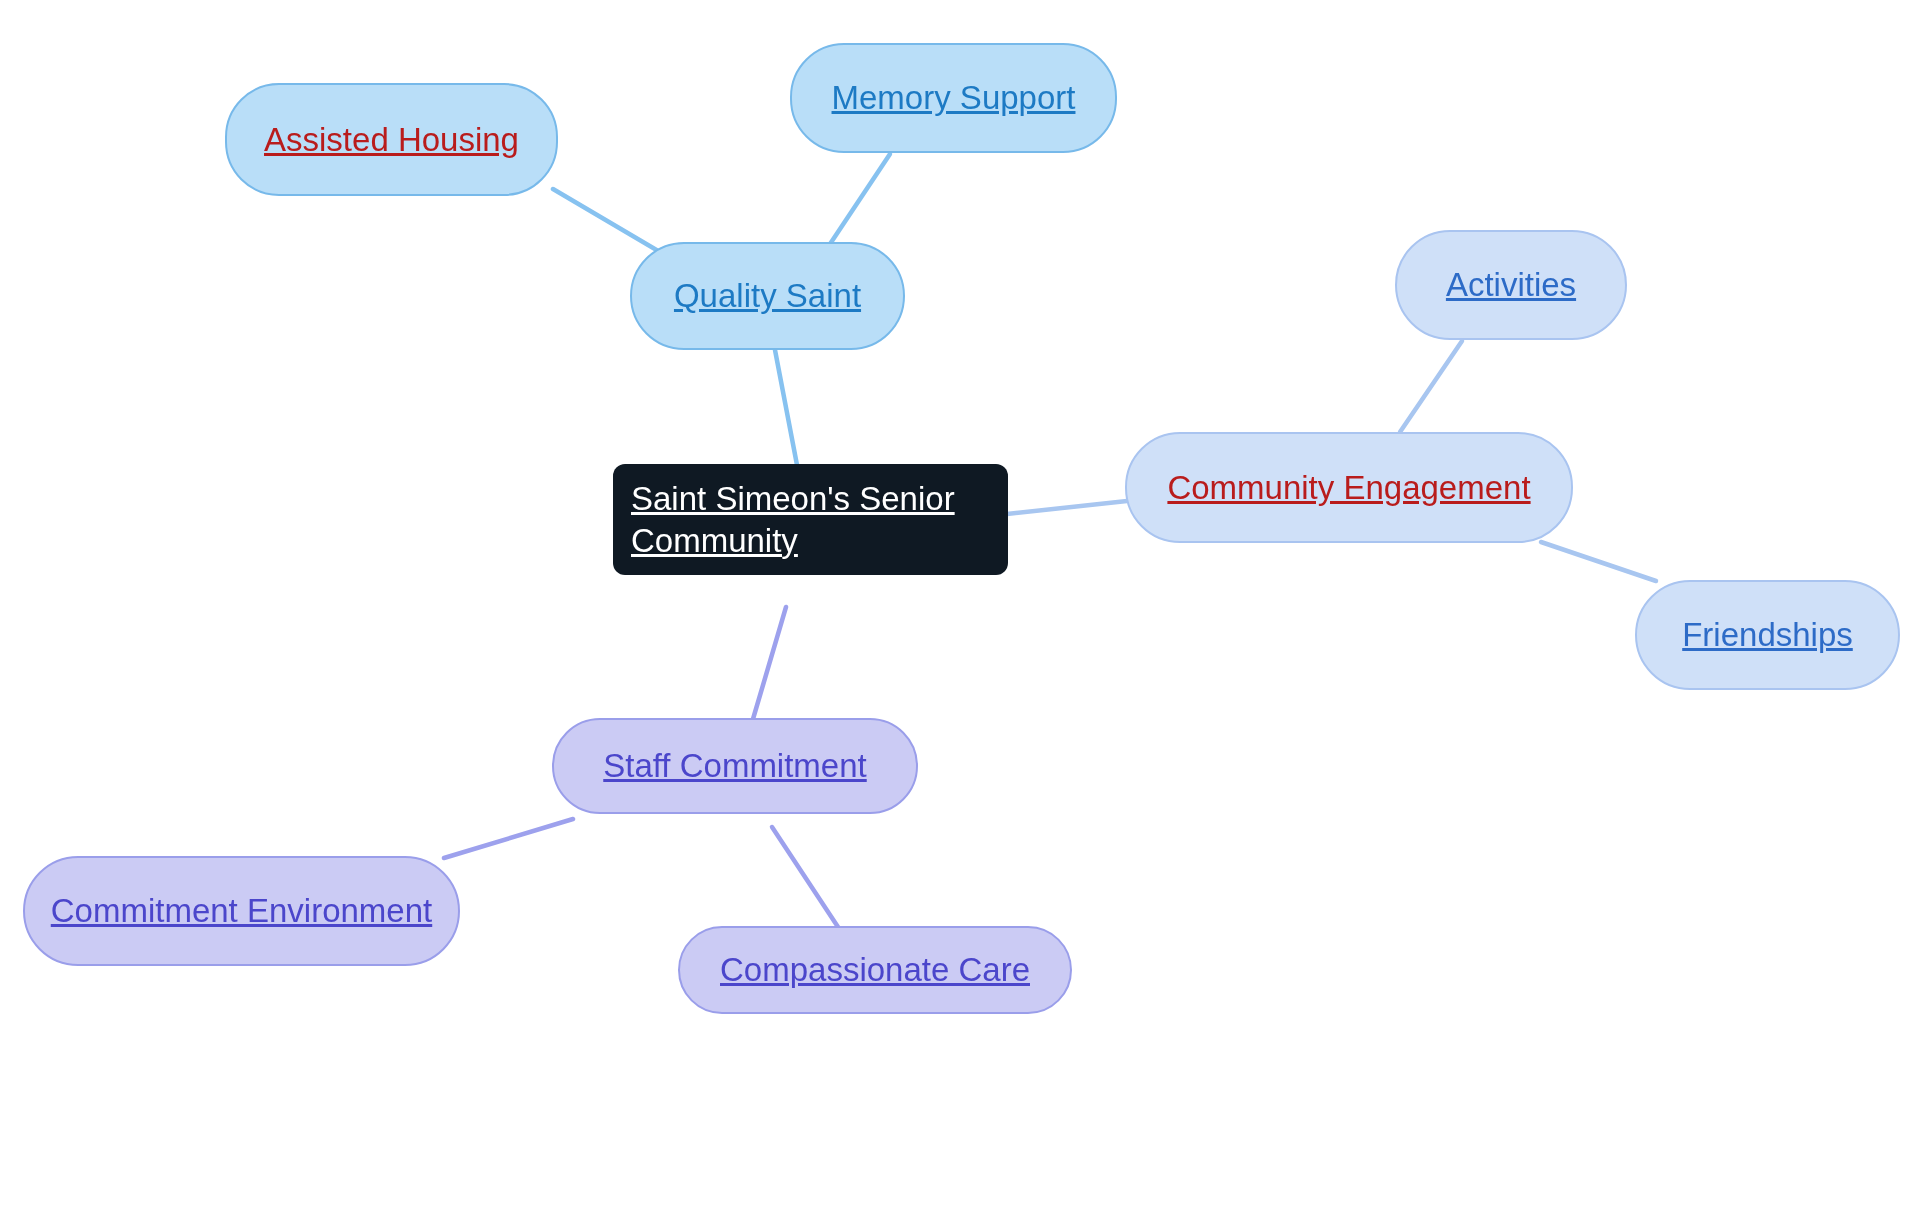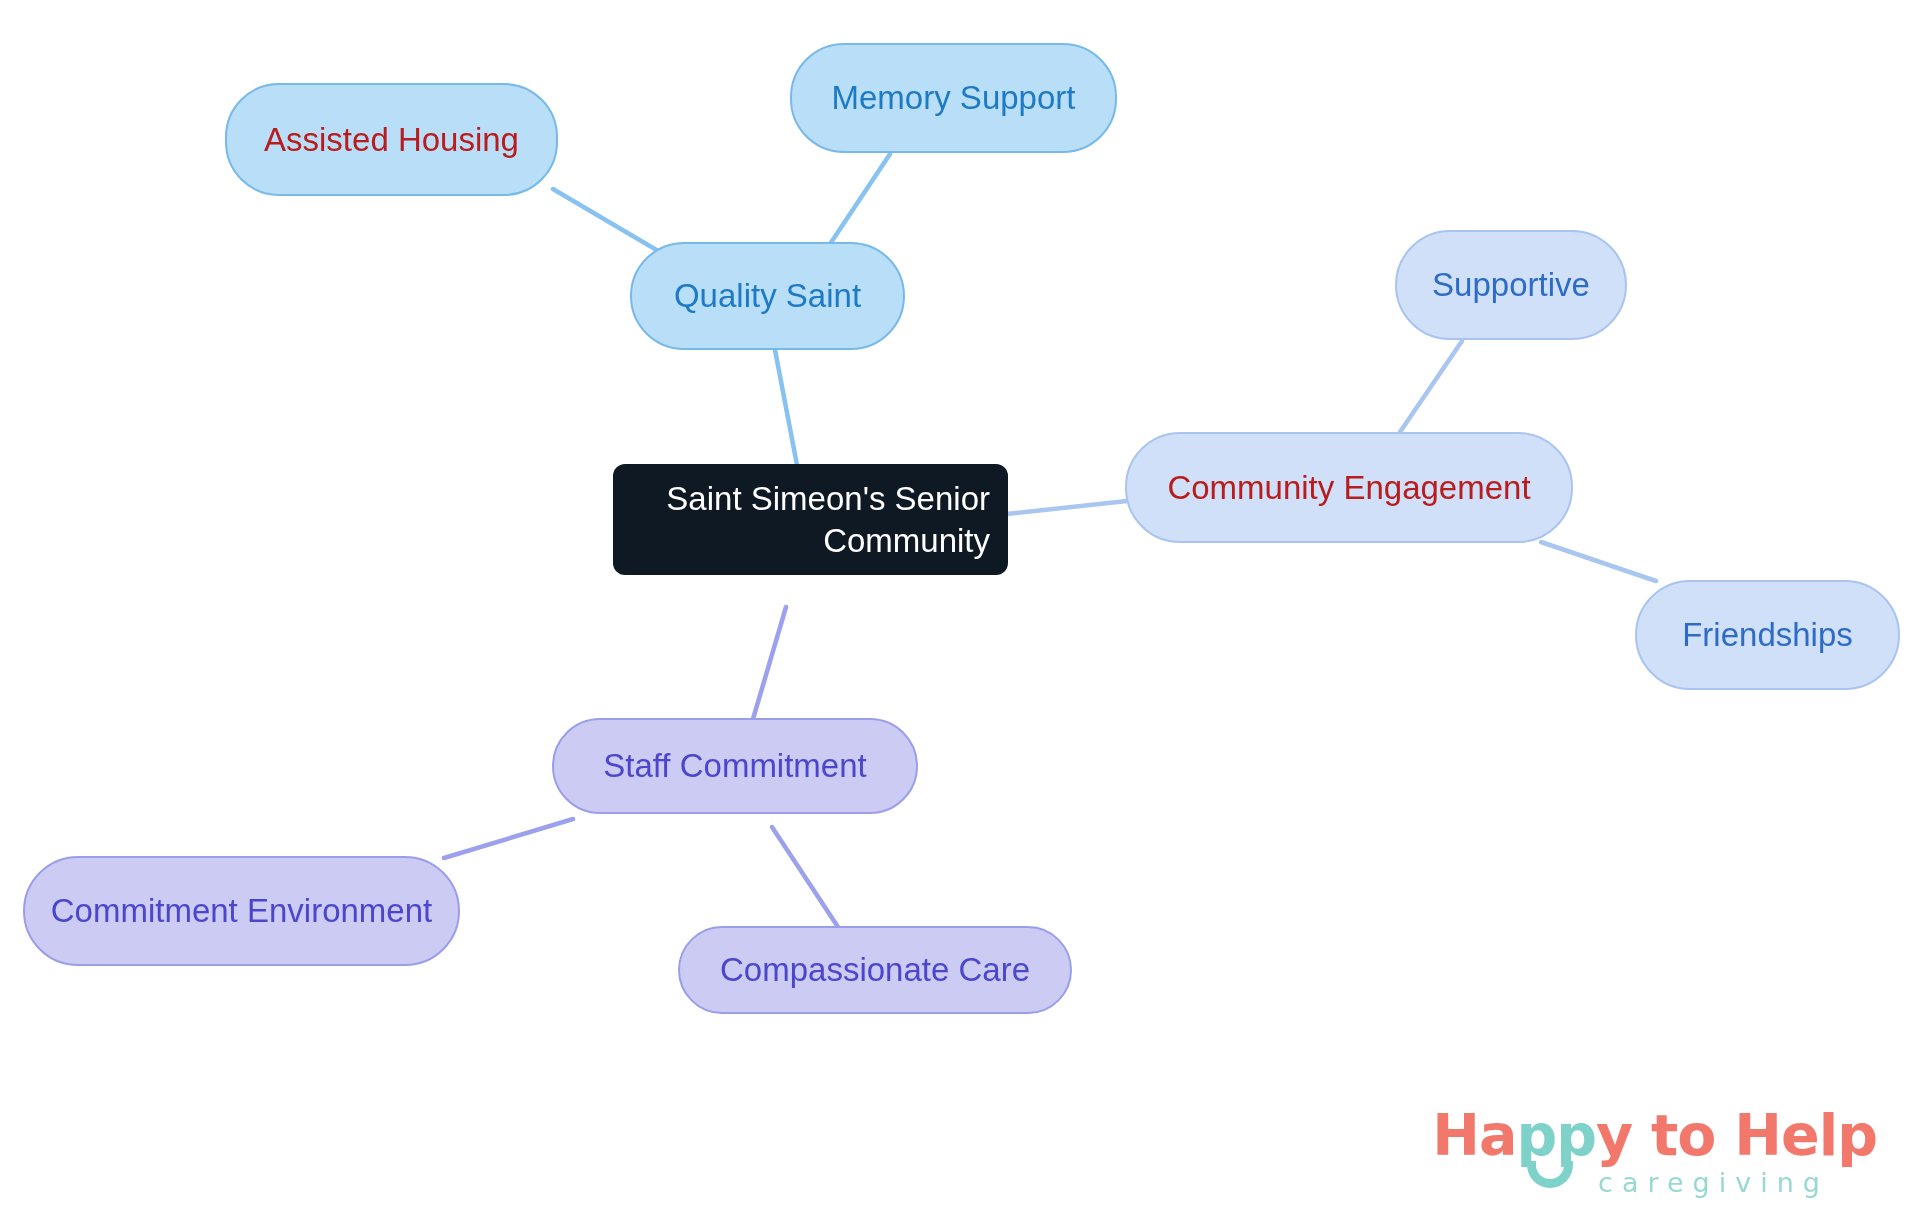--- a/index.html
+++ b/index.html
@@ -4,23 +4,24 @@
 <style>
   html,body { margin:0; padding:0; }
   body { font-family:"Liberation Sans", sans-serif; background:#ffffff; }
   .canvas {
     position:relative; width:1920px; height:1215px;
     background:#ffffff; overflow:hidden;
   }
   #edges-layer { position:absolute; left:0; top:0; width:1920px; height:1215px; }
   .node {
     position:absolute; display:flex; align-items:center; justify-content:center;
-    text-align:right; box-sizing:border-box; cursor:default;
+    text-align:left; box-sizing:border-box; cursor:default;
     font-family:"Liberation Sans", sans-serif; font-size:33px; line-height:1.25;
     padding:0 18px;
+    text-decoration:underline;
   }
   .node.central { border:none; font-size:33px; }
   .logo {
     position:absolute; right:43px; top:1104px; text-align:right;
     font-family:"DejaVu Sans", sans-serif;
   }
   .logo-word {
     font-size:57px; font-weight:bold; letter-spacing:-1px; line-height:1.1;
     white-space:pre;
   }
@@ -50,26 +51,21 @@
       <line x1="573" y1="819" x2="444" y2="858" stroke="#9da1ed" stroke-width="4.5" stroke-linecap="round"></line>
       <line x1="772" y1="827" x2="838" y2="927" stroke="#9da1ed" stroke-width="4.5" stroke-linecap="round"></line>
     </svg>
 
   <div id="nodes-layer">
       <div class="node central" style="left: 613px; top: 464px; width: 395px; height: 111px; background: rgb(15, 25, 35); color: rgb(255, 255, 255); border-radius: 12px;">Saint Simeon's Senior Community</div>
       <div class="node blue" style="left: 630px; top: 242px; width: 275px; height: 108px; background: rgb(185, 222, 248); color: rgb(29, 122, 196); border-radius: 54px; border: 2.5px solid rgb(119, 185, 234);">Quality Saint</div>
       <div class="node blue" style="left: 225px; top: 83px; width: 333px; height: 113px; background: rgb(185, 222, 248); color: #b91c1c; border-radius: 54px; border: 2.5px solid rgb(119, 185, 234);">Assisted Housing</div>
       <div class="node blue" style="left: 790px; top: 43px; width: 327px; height: 110px; background: rgb(185, 222, 248); color: rgb(29, 122, 196); border-radius: 54px; border: 2.5px solid rgb(119, 185, 234);">Memory Support</div>
       <div class="node paleblue" style="left: 1125px; top: 432px; width: 448px; height: 111px; background: rgb(207, 224, 248); color: #b91c1c; border-radius: 55px; border: 2.5px solid rgb(169, 196, 240);">Community Engagement</div>
-      <div class="node paleblue" style="left: 1395px; top: 230px; width: 232px; height: 110px; background: rgb(207, 224, 248); color: rgb(45, 107, 199); border-radius: 55px; border: 2.5px solid rgb(169, 196, 240);">Supportive</div>
+      <div class="node paleblue" style="left: 1395px; top: 230px; width: 232px; height: 110px; background: rgb(207, 224, 248); color: rgb(45, 107, 199); border-radius: 55px; border: 2.5px solid rgb(169, 196, 240);">Activities</div>
       <div class="node paleblue" style="left: 1635px; top: 580px; width: 265px; height: 110px; background: rgb(207, 224, 248); color: rgb(45, 107, 199); border-radius: 55px; border: 2.5px solid rgb(169, 196, 240);">Friendships</div>
       <div class="node purple" style="left: 552px; top: 718px; width: 366px; height: 96px; background: rgb(203, 203, 244); color: rgb(75, 70, 203); border-radius: 55px; border: 2.5px solid rgb(154, 158, 234);">Staff Commitment</div>
       <div class="node purple" style="left: 23px; top: 856px; width: 437px; height: 110px; background: rgb(203, 203, 244); color: rgb(75, 70, 203); border-radius: 55px; border: 2.5px solid rgb(154, 158, 234);">Commitment Environment</div>
       <div class="node purple" style="left: 678px; top: 926px; width: 394px; height: 88px; background: rgb(203, 203, 244); color: rgb(75, 70, 203); border-radius: 55px; border: 2.5px solid rgb(154, 158, 234);">Compassionate Care</div>
     </div>
 
-  <div class="logo">
-    <div class="logo-word"><span style="color: rgb(243, 120, 108);">Ha</span><span style="color: rgb(126, 210, 202);">pp</span><span style="color: rgb(243, 120, 108);">y to Help</span></div>
-    <div class="logo-sub" style="color: rgb(152, 216, 210);">caregiving</div>
-    <div class="smile" style="border-color: rgb(126, 210, 202);"></div>
-  </div>
 
 </div>
 
 </body></html>

